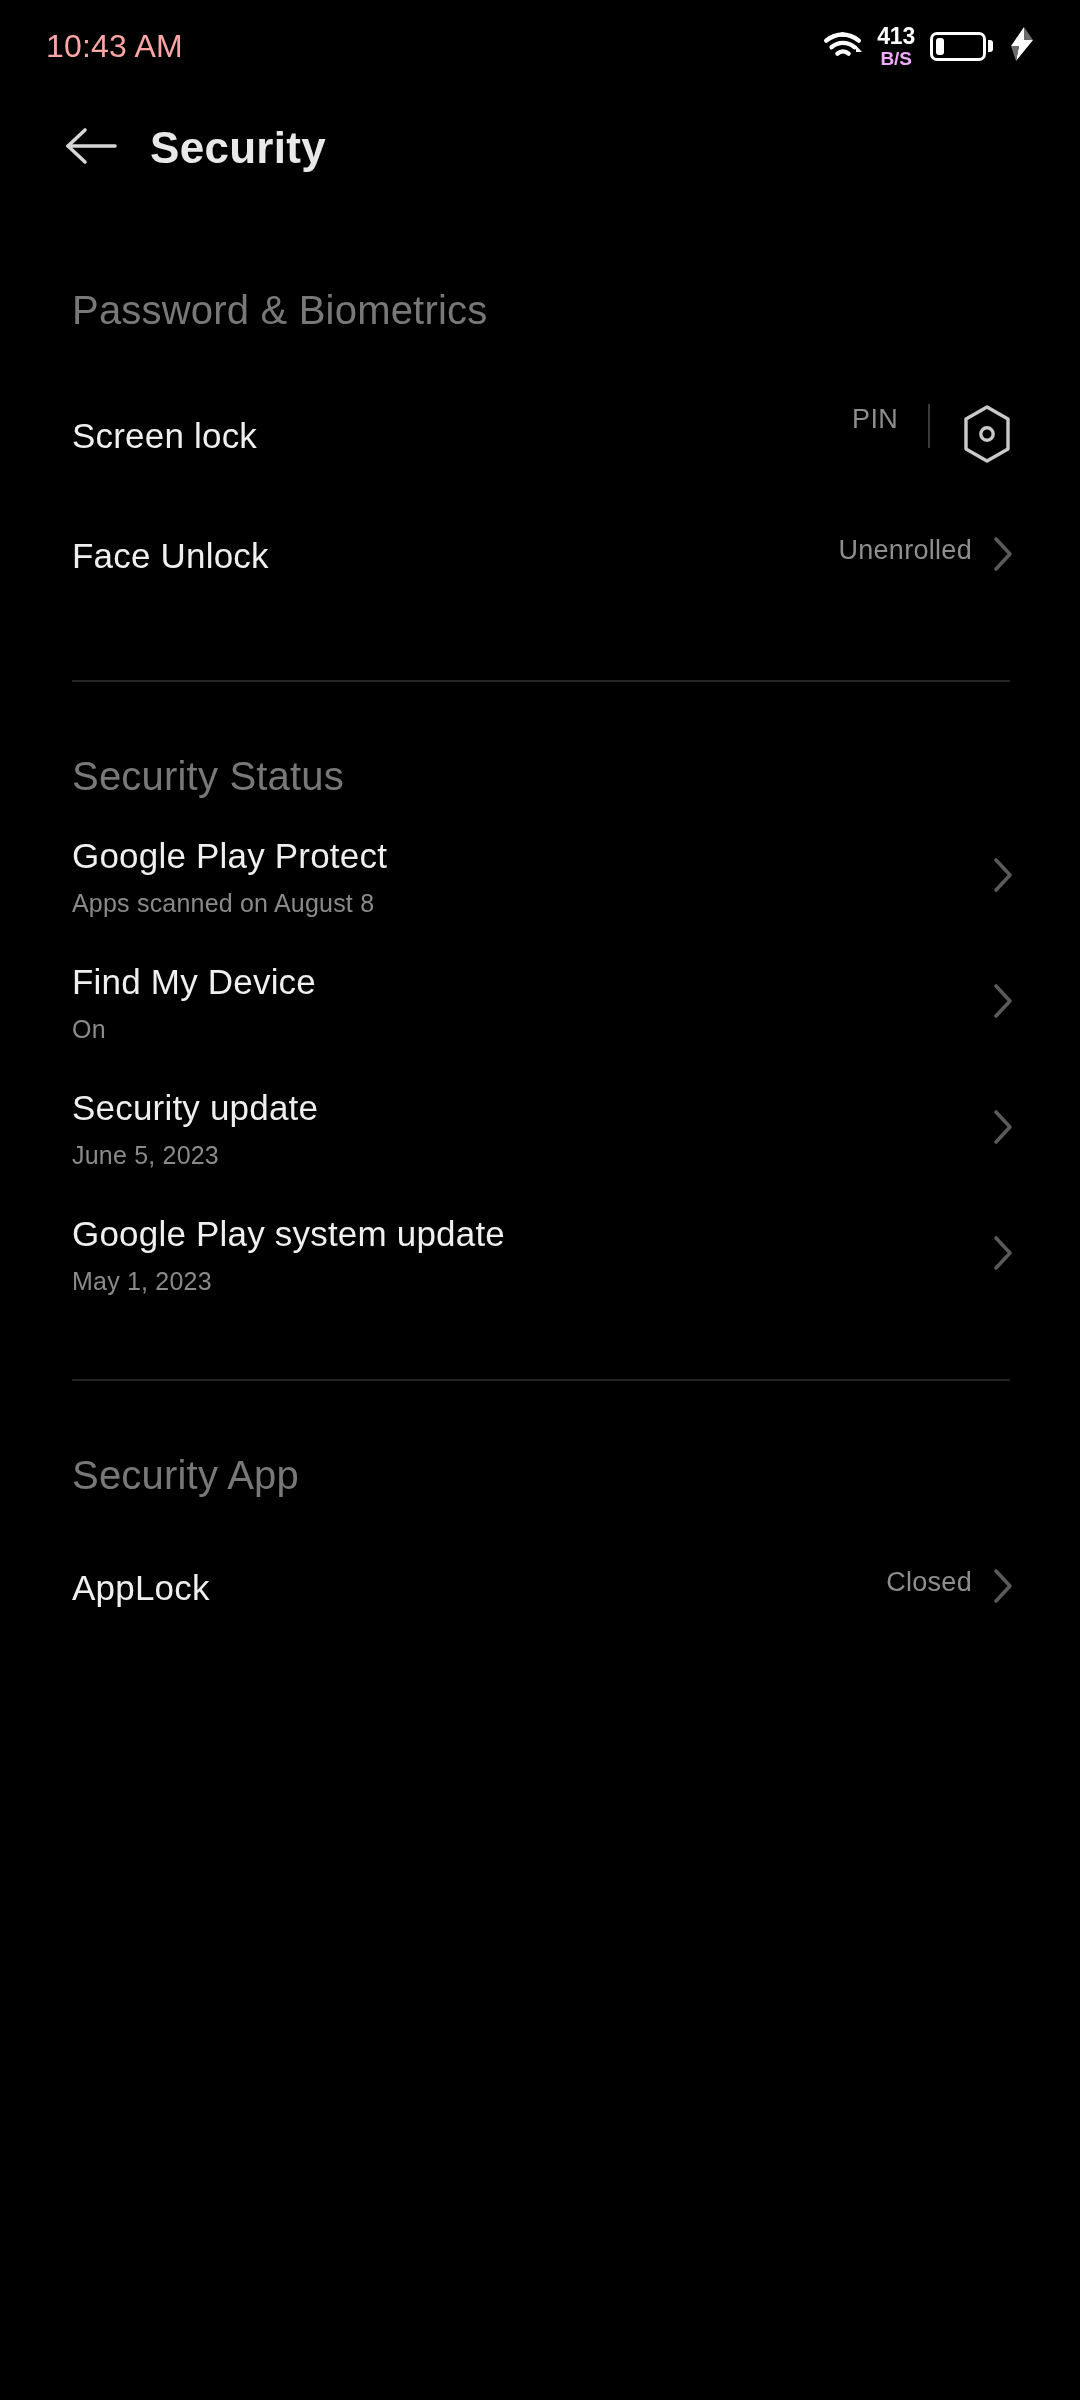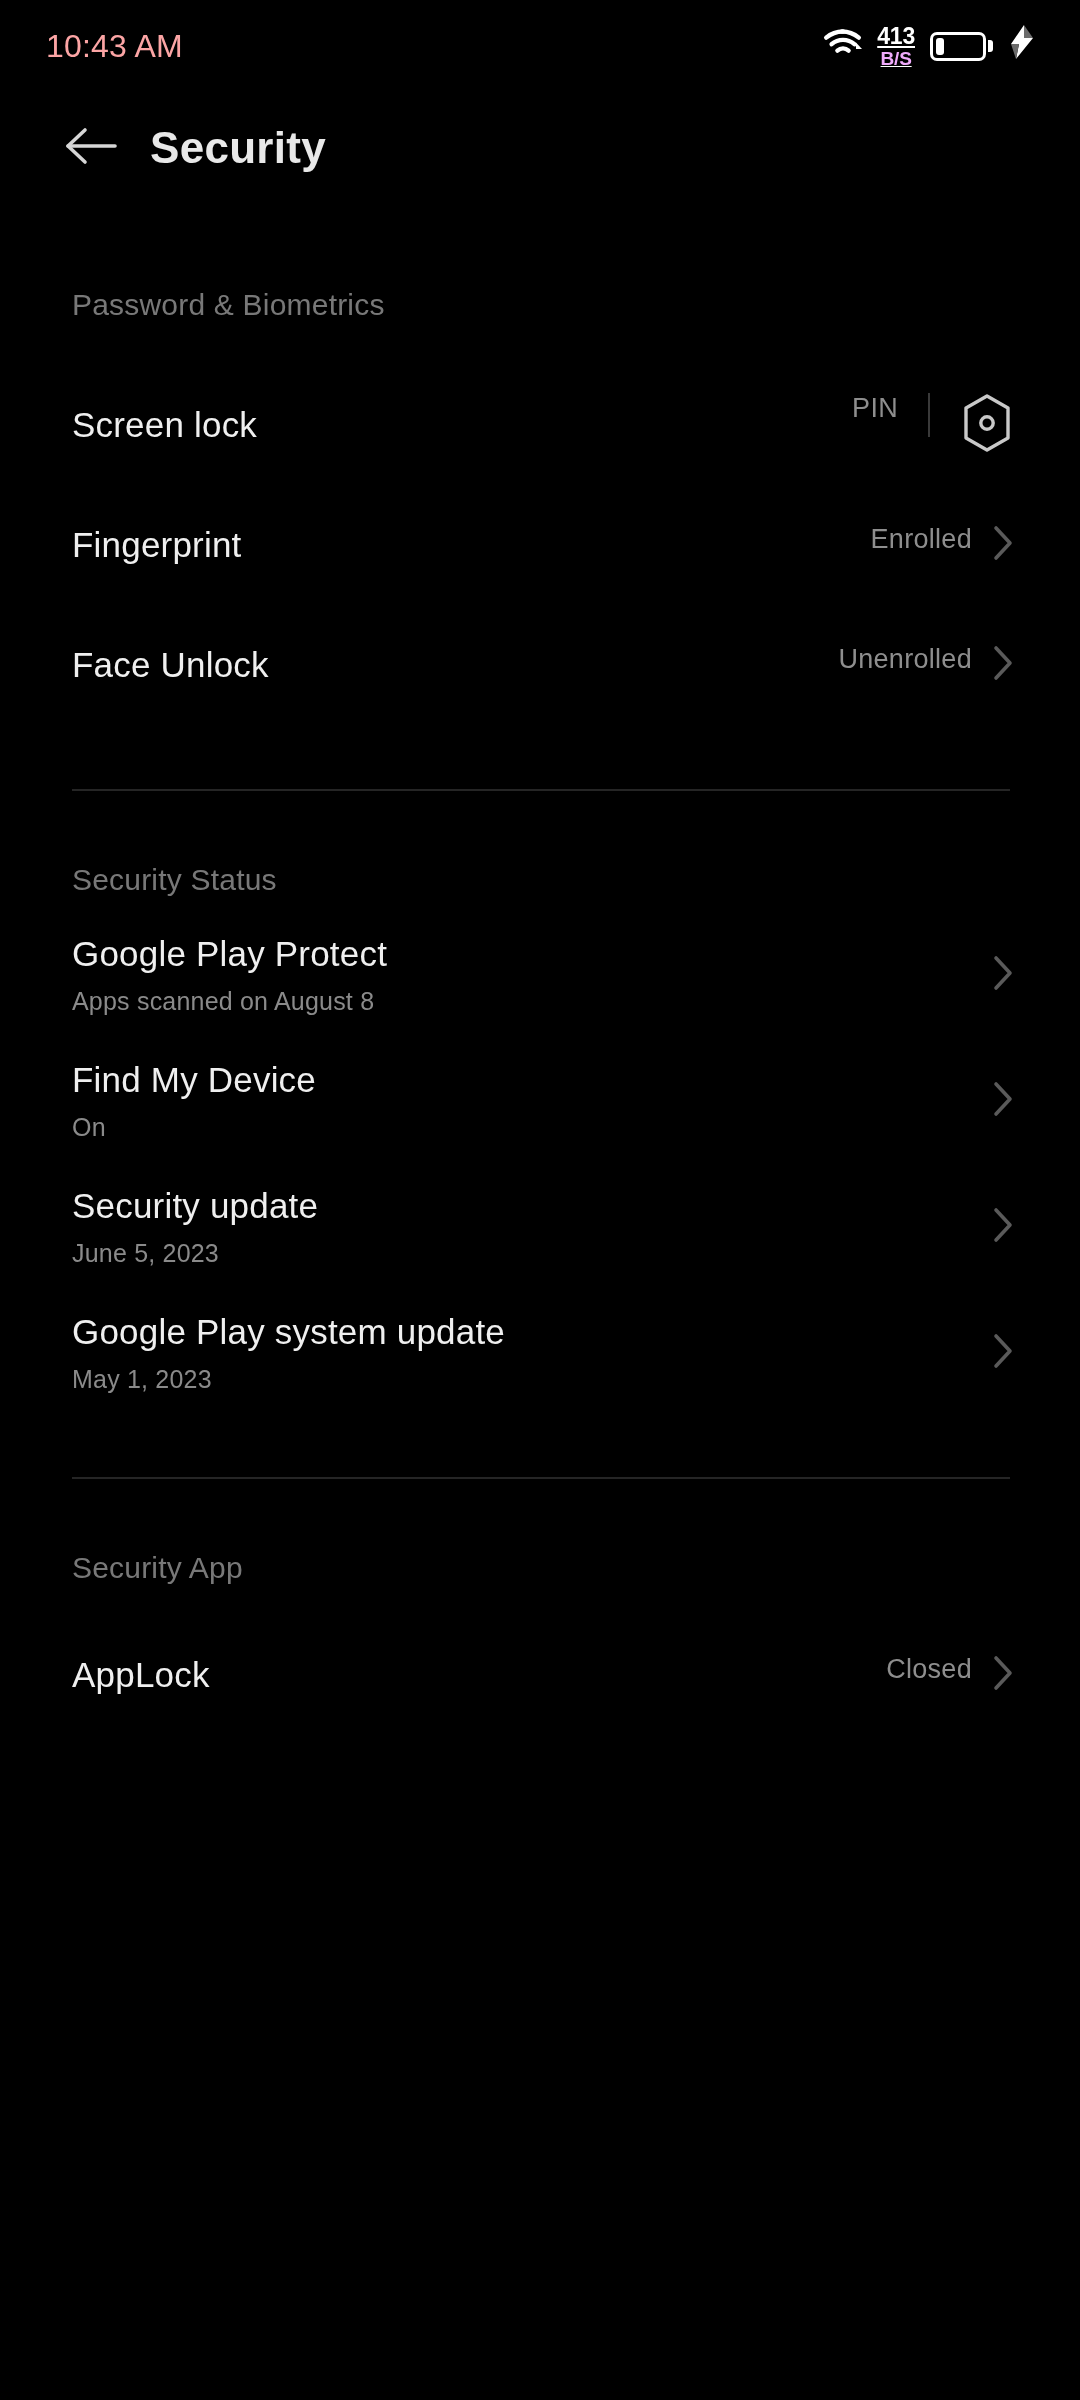--- a/index.html
+++ b/index.html
@@ -28,22 +28,22 @@
   }
   .status-clock {
     font-size: 32px;
     font-weight: 400;
     color: #fca5a5;
     letter-spacing: 0.2px;
     line-height: 1;
   }
   .status-right {
     display: flex;
+    align-items: center;
     gap: 12px;
-    text-decoration: underline;
   }
   .wifi-icon { display: block; }
   .net-speed {
     display: flex;
     flex-direction: column;
     align-items: center;
     line-height: 1;
     margin-left: 2px;
   }
   .net-speed .rate {
@@ -115,21 +115,21 @@
     font-weight: 700;
     color: #e8e8e8;
     letter-spacing: 0.3px;
   }
 
   
   .content {
     padding: 0;
   }
   .section-header {
-    font-size: 30px;
+    font-size: 40px;
     color: #787878;
     padding: 72px 72px 0 72px;
     letter-spacing: 0.2px;
   }
   .section-header.first { padding-top: 84px; }
 
   .row {
     display: flex;
     align-items: center;
     justify-content: space-between;
@@ -258,33 +258,20 @@
       <div class="v-divider"></div>
       <span class="hex-gear">
         <svg width="54" height="60" viewBox="0 0 54 60">
           <path d="M27 3 L48 15 L48 45 L27 57 L6 45 L6 15 Z" fill="none" stroke="#c9c9c9" stroke-width="3.4" stroke-linejoin="round"></path>
           <circle cx="27" cy="30" r="6.2" fill="none" stroke="#c9c9c9" stroke-width="3.4"></circle>
         </svg>
       </span>
     </div>
   </div>
 
-  <div class="row row-pb2">
-    <div class="row-left">
-      <div class="row-title">Fingerprint</div>
-    </div>
-    <div class="row-right">
-      <div class="row-value">Enrolled</div>
-      <span class="chevron">
-        <svg width="22" height="38" viewBox="0 0 22 38">
-          <path d="M4 4 L18 19 L4 34" fill="none" stroke="#5a5a5a" stroke-width="3.6" stroke-linecap="round" stroke-linejoin="round"></path>
-        </svg>
-      </span>
-    </div>
-  </div>
 
   <div class="row row-pb2">
     <div class="row-left">
       <div class="row-title">Face Unlock</div>
     </div>
     <div class="row-right">
       <div class="row-value">Unenrolled</div>
       <span class="chevron">
         <svg width="22" height="38" viewBox="0 0 22 38">
           <path d="M4 4 L18 19 L4 34" fill="none" stroke="#5a5a5a" stroke-width="3.6" stroke-linecap="round" stroke-linejoin="round"></path>

